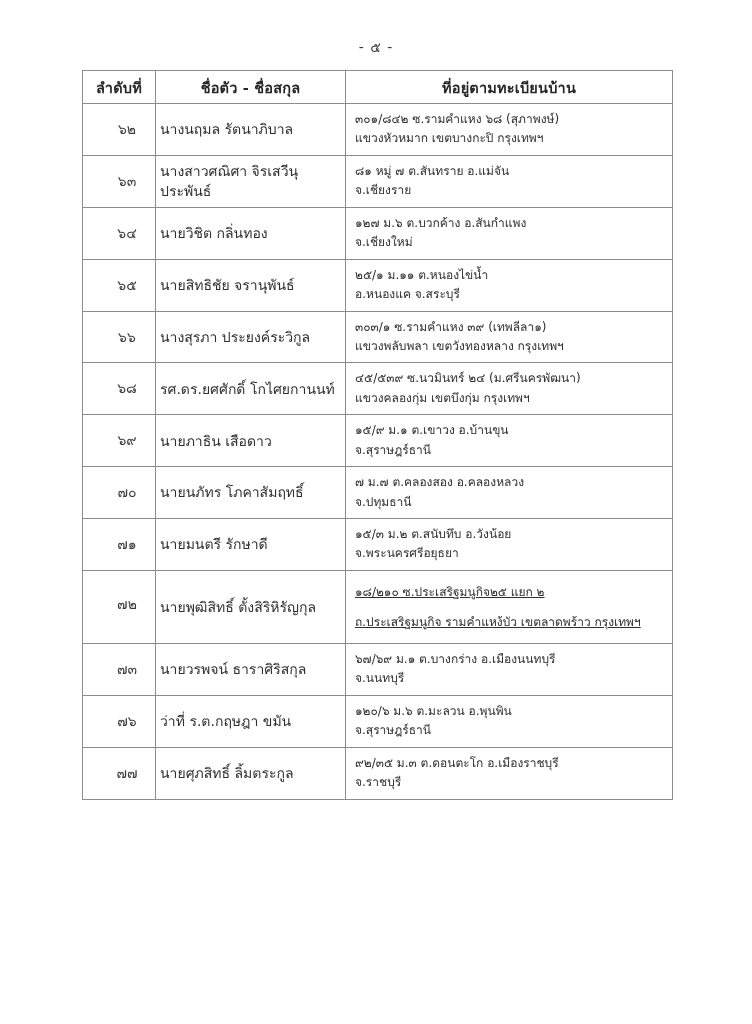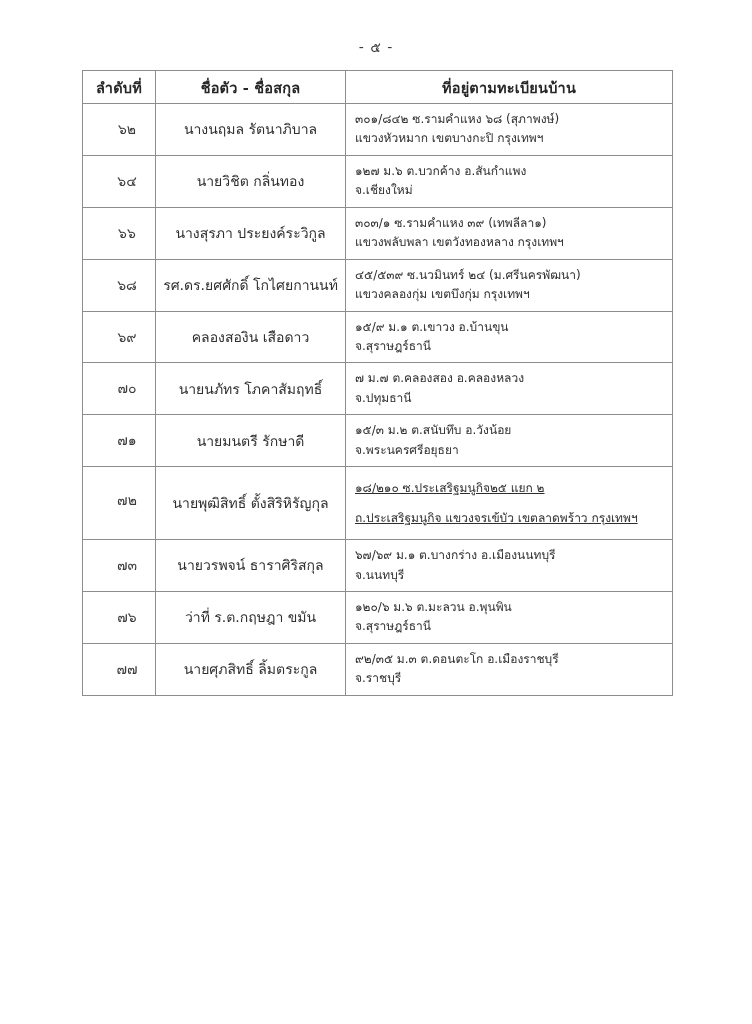--- a/index.html
+++ b/index.html
@@ -75,21 +75,20 @@
   td.cell-seq {
     text-align: center;
     font-size: 14px;
     color: #3a3a3a;
     padding-top: 14px;
     vertical-align: top;
     padding-left: 16px;
   }
 
   td.cell-name {
-    text-align: center;
     font-size: 14px;
     color: #2e2e2e;
     padding: 0 4px;
     vertical-align: middle;
     line-height: 1.45;
   }
 
   td.cell-addr {
     text-align: left;
     font-size: 12px;
@@ -131,46 +130,62 @@
     <tbody id="table-body">
         <tr>
           <td class="cell-seq">๖๒</td>
           <td class="cell-name">นางนฤมล  รัตนาภิบาล</td>
           <td class="cell-addr">
             <span class="addr-line">๓๐๑/๘๔๒ ซ.รามคำแหง ๖๘ (สุภาพงษ์)</span>
             <span class="addr-line">แขวงหัวหมาก เขตบางกะปิ กรุงเทพฯ</span>
           </td>
         </tr>
         <tr>
+          <td class="cell-seq">๖๓</td>
+          <td class="cell-name">นางสาวศณิศา  จิรเสวีนุประพันธ์</td>
+          <td class="cell-addr">
+            <span class="addr-line">๘๑ หมู่ ๗ ต.สันทราย อ.แม่จัน</span>
+            <span class="addr-line">จ.เชียงราย</span>
+          </td>
+        </tr>
+        <tr>
           <td class="cell-seq">๖๔</td>
           <td class="cell-name">นายวิชิต  กลิ่นทอง</td>
           <td class="cell-addr">
             <span class="addr-line">๑๒๗ ม.๖ ต.บวกค้าง อ.สันกำแพง</span>
             <span class="addr-line">จ.เชียงใหม่</span>
           </td>
         </tr>
         <tr>
+          <td class="cell-seq">๖๕</td>
+          <td class="cell-name">นายสิทธิชัย  จรานุพันธ์</td>
+          <td class="cell-addr">
+            <span class="addr-line">๒๕/๑ ม.๑๑ ต.หนองไข่น้ำ</span>
+            <span class="addr-line">อ.หนองแค จ.สระบุรี</span>
+          </td>
+        </tr>
+        <tr>
           <td class="cell-seq">๖๖</td>
           <td class="cell-name">นางสุรภา ประยงค์ระวิกูล</td>
           <td class="cell-addr">
             <span class="addr-line">๓๐๓/๑ ซ.รามคำแหง ๓๙ (เทพลีลา๑)</span>
             <span class="addr-line">แขวงพลับพลา เขตวังทองหลาง กรุงเทพฯ</span>
           </td>
         </tr>
         <tr>
           <td class="cell-seq">๖๘</td>
           <td class="cell-name">รศ.ดร.ยศศักดิ์  โกไศยกานนท์</td>
           <td class="cell-addr">
             <span class="addr-line">๔๕/๕๓๙ ซ.นวมินทร์ ๒๔ (ม.ศรีนครพัฒนา)</span>
             <span class="addr-line">แขวงคลองกุ่ม เขตบึงกุ่ม กรุงเทพฯ</span>
           </td>
         </tr>
         <tr>
           <td class="cell-seq">๖๙</td>
-          <td class="cell-name">คลองสองิน  เสือดาว</td>
+          <td class="cell-name">นายภาธิน  เสือดาว</td>
           <td class="cell-addr">
             <span class="addr-line">๑๕/๙ ม.๑ ต.เขาวง อ.บ้านขุน</span>
             <span class="addr-line">จ.สุราษฎร์ธานี</span>
           </td>
         </tr>
         <tr>
           <td class="cell-seq">๗๐</td>
           <td class="cell-name">นายนภัทร  โภคาสัมฤทธิ์</td>
           <td class="cell-addr">
             <span class="addr-line">๗ ม.๗  ต.คลองสอง อ.คลองหลวง</span>
@@ -183,21 +198,21 @@
           <td class="cell-addr">
             <span class="addr-line">๑๕/๓ ม.๒ ต.สนับทึบ อ.วังน้อย</span>
             <span class="addr-line">จ.พระนครศรีอยุธยา</span>
           </td>
         </tr>
         <tr class="row-tall">
           <td class="cell-seq">๗๒</td>
           <td class="cell-name">นายพุฒิสิทธิ์  ตั้งสิริหิรัญกุล</td>
           <td class="cell-addr">
             <span class="addr-line">๑๘/๒๑๐ ซ.ประเสริฐมนูกิจ๒๕ แยก ๒</span>
-            <span class="addr-line">ถ.ประเสริฐมนูกิจ แขวงจรเข้บัว เขตลาดพร้าว กรุงเทพฯ</span>
+            <span class="addr-line">ถ.ประเสริฐมนูกิจ รามคำแหง้บัว เขตลาดพร้าว กรุงเทพฯ</span>
           </td>
         </tr>
         <tr>
           <td class="cell-seq">๗๓</td>
           <td class="cell-name">นายวรพจน์  ธาราศิริสกุล</td>
           <td class="cell-addr">
             <span class="addr-line">๖๗/๖๙ ม.๑ ต.บางกร่าง อ.เมืองนนทบุรี</span>
             <span class="addr-line">จ.นนทบุรี</span>
           </td>
         </tr>

